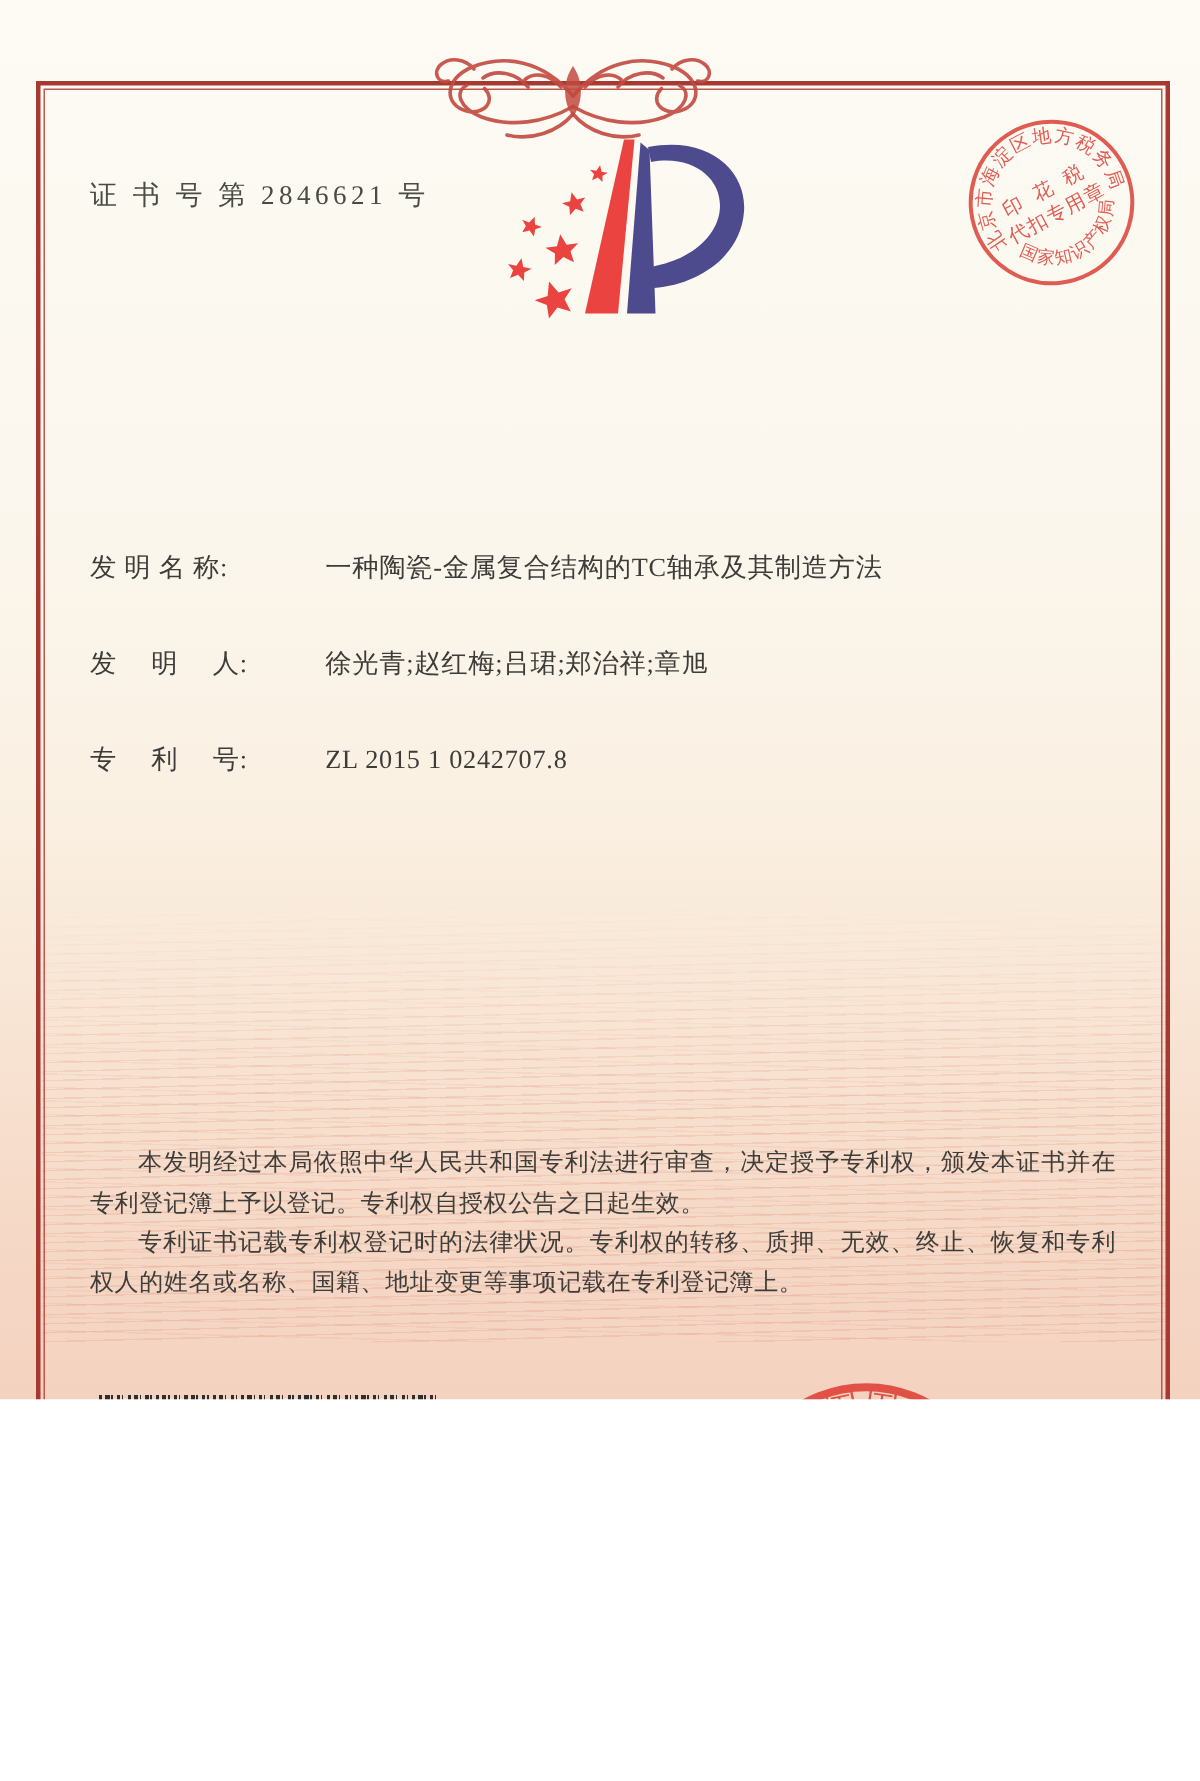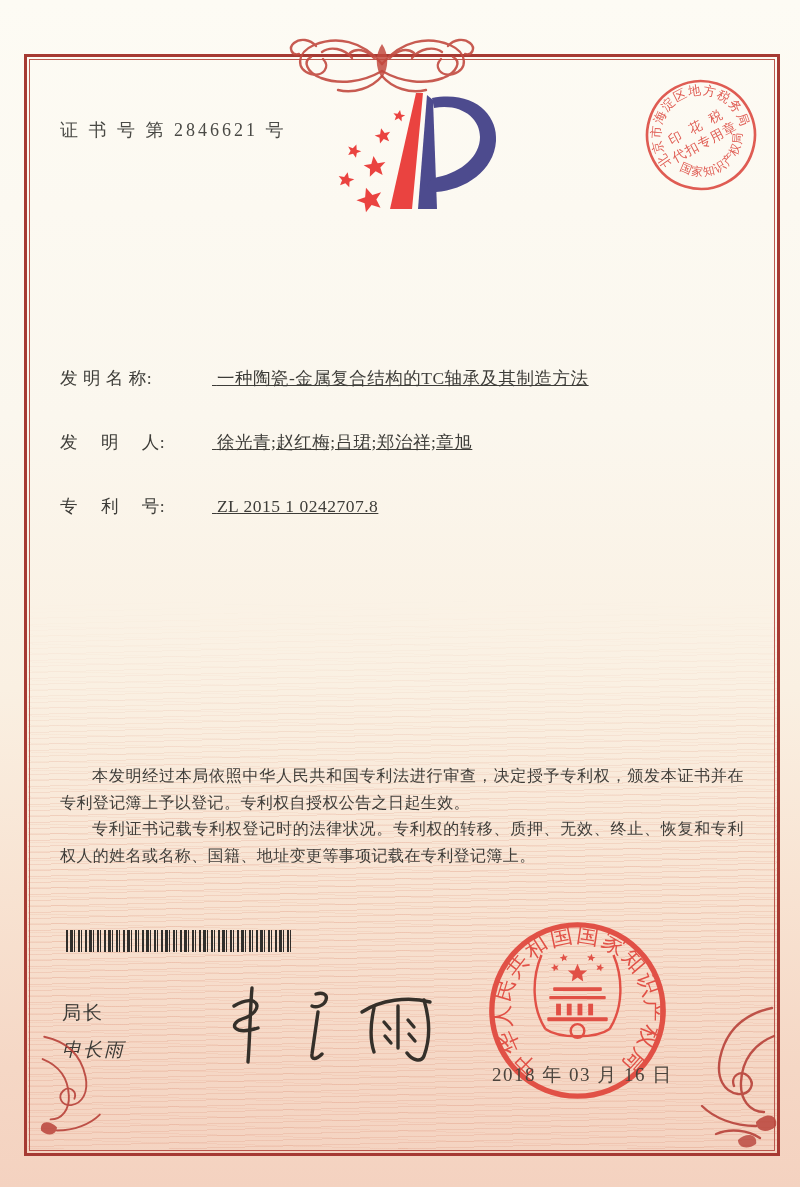--- a/index.html
+++ b/index.html
@@ -1,39 +1,39 @@
 <!DOCTYPE html>
 <html><head>
 <meta charset="utf-8">
 <style>
   html,body{margin:0;padding:0;}
   body{font-family:"Liberation Serif","DejaVu Serif",serif;}
   #page{
-    position:relative;width:800px;height:1187px;overflow:hidden;
+    position:relative;width:800px;height:933px;overflow:hidden;
     background:linear-gradient(180deg,#fdfbf4 0%,#fbf7ee 35%,#faf0e2 58%,#f8e3d2 75%,#f5d7c5 90%,#f4d2c0 100%);
   }
   
   .waves{
     position:absolute;left:28px;right:22px;top:600px;bottom:38px;
     background:
       repeating-linear-gradient(178.5deg, rgba(213,118,90,.17) 0 1px, rgba(255,255,255,0) 1px 6px),
       repeating-linear-gradient(181.5deg, rgba(220,130,100,.10) 0 1px, rgba(255,255,255,0) 1px 9px);
     -webkit-mask-image:linear-gradient(180deg,transparent 0,#000 45%);
     mask-image:linear-gradient(180deg,transparent 0,#000 45%);
     pointer-events:none;
   }
   .frame{position:absolute;left:24px;top:54px;width:750px;height:1096px;border:3px solid #a63a33;}
   .frame-inner{position:absolute;left:2px;top:2px;right:2px;bottom:2px;border:1px solid #bb574d;}
   .cert-no{position:absolute;left:60px;top:118px;font-size:18px;letter-spacing:3px;color:#4a4a46;white-space:nowrap;}
   .logo{position:absolute;left:332px;top:90px;width:170px;height:148px;}
   .title{
     position:absolute;left:0;top:240px;width:800px;text-align:center;
     font-size:47px;color:#403f3c;letter-spacing:34px;text-indent:17px;white-space:nowrap;font-weight:500;
   }
-  .field{position:absolute;left:60px;right:50px;font-size:17.5px;color:#3d3c38;white-space:nowrap;letter-spacing:.5px;text-decoration:underline;}
+  .field{position:absolute;left:60px;right:50px;font-size:17.5px;color:#3d3c38;white-space:nowrap;letter-spacing:.5px;}
   .field .flabel{display:inline-block;min-width:152px;}
   .fr1{top:366px}.fr2{top:430px}.fr3{top:494px}.fr4{top:555px}.fr5{top:616px}.fr6{top:677px}
   .paras{position:absolute;left:60px;right:56px;top:723px;font-size:16px;line-height:26.5px;color:#3f3d39;text-align:justify;margin-top:40px;}
   .paras p{margin:0;text-indent:2em;letter-spacing:.4px;}
   .barcode{
     position:absolute;left:66px;top:930px;width:228px;height:22px;
     background:
       repeating-linear-gradient(90deg,#302e2b 0 2px,transparent 2px 4px,#302e2b 4px 7px,transparent 7px 8px,#302e2b 8px 9px,transparent 9px 12px,#302e2b 12px 14px,transparent 14px 15px,#302e2b 15px 16px,transparent 16px 19px);
   }
   .sig-title{position:absolute;left:62px;top:1000px;font-size:19px;color:#3b3a36;letter-spacing:2px;text-align:right;}

